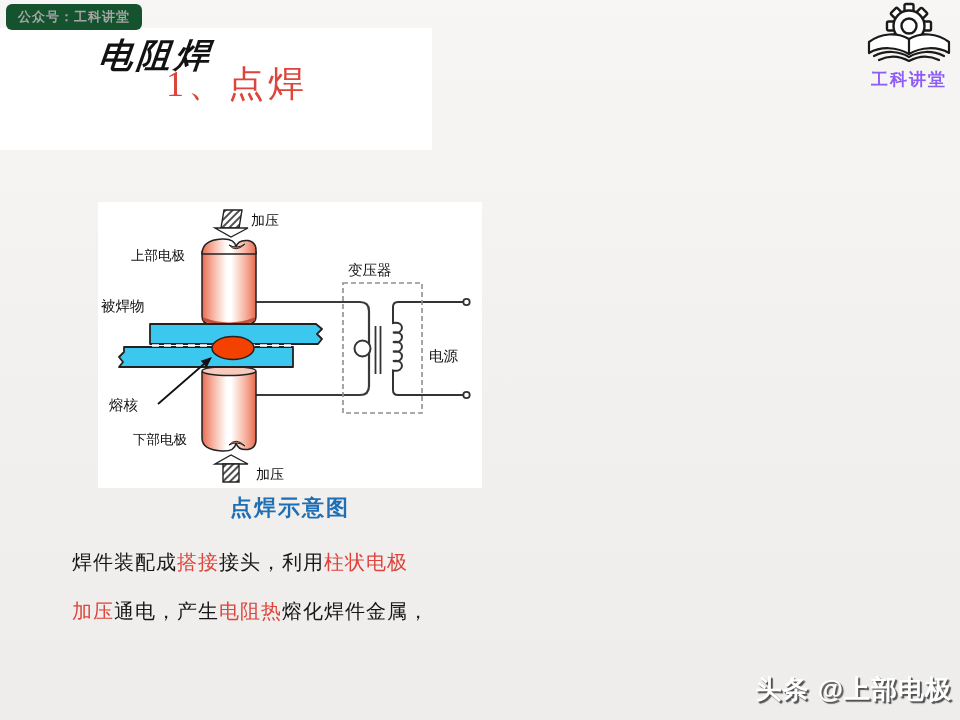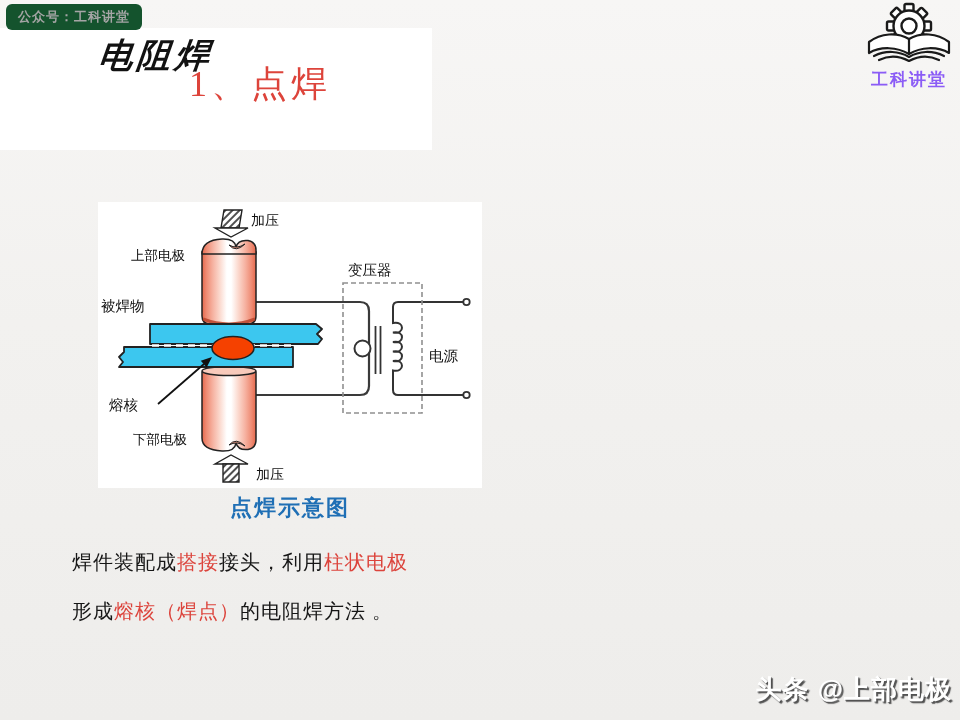--- a/index.html
+++ b/index.html
@@ -12,21 +12,21 @@
   .badge{
     position:absolute;left:6px;top:4px;padding:4px 12px;background:#14532d;
     border-radius:6px;color:#a5a5a5;font-size:13px;font-weight:bold;letter-spacing:1px;
   }
   .main-title{
     position:absolute;left:99px;top:33px;font-size:34px;font-weight:900;font-style:italic;
     color:#121212;letter-spacing:4px;transform:skewX(-6deg);
     font-family:"Liberation Sans","DejaVu Sans",sans-serif;
   }
   .sub-title{
-    position:absolute;left:189px;top:60px;font-size:36px;color:#dd443b;
+    position:absolute;left:166px;top:60px;font-size:36px;color:#dd443b;
     font-family:"Liberation Serif","DejaVu Serif",serif;letter-spacing:4px;
   }
   .logo{position:absolute;right:3px;top:2px;width:96px;text-align:center;}
   .logo-label{font-size:17px;font-weight:bold;color:#8b5cf6;letter-spacing:2px;margin-top:-2px;}
   .diagram-box{position:absolute;left:98px;top:202px;width:384px;height:286px;background:#ffffff;}
   .caption{
     position:absolute;left:98px;top:493px;width:384px;text-align:center;
     font-size:22px;font-weight:bold;color:#1f6fb5;letter-spacing:2px;
     font-family:"Liberation Serif","DejaVu Serif",serif;
   }
@@ -151,16 +151,16 @@
     <text x="11" y="208" font-size="14.5">熔核</text>
     <text x="35" y="242" font-size="13.5">下部电极</text>
     <text x="158" y="277" font-size="14">加压</text>
   </svg>
 </div>
 
 <div class="caption">点焊示意图</div>
 
 <div class="body-text">
   <div><span class="seg-dark">焊件装配成</span><span class="seg-red">搭接</span><span class="seg-dark">接头，利用</span><span class="seg-red">柱状电极</span></div>
-  <div><span class="seg-dark">形成</span><span class="seg-red">熔核（焊点）</span><span class="seg-dark">的电阻焊方法 。</span></div>
+  <div><span class="seg-red">加压</span><span class="seg-dark">通电，产生</span><span class="seg-red">电阻热</span><span class="seg-dark">熔化焊件金属，</span></div>
 </div>
 
 <div class="watermark">头条 @上部电极</div>
 
 </body></html>

